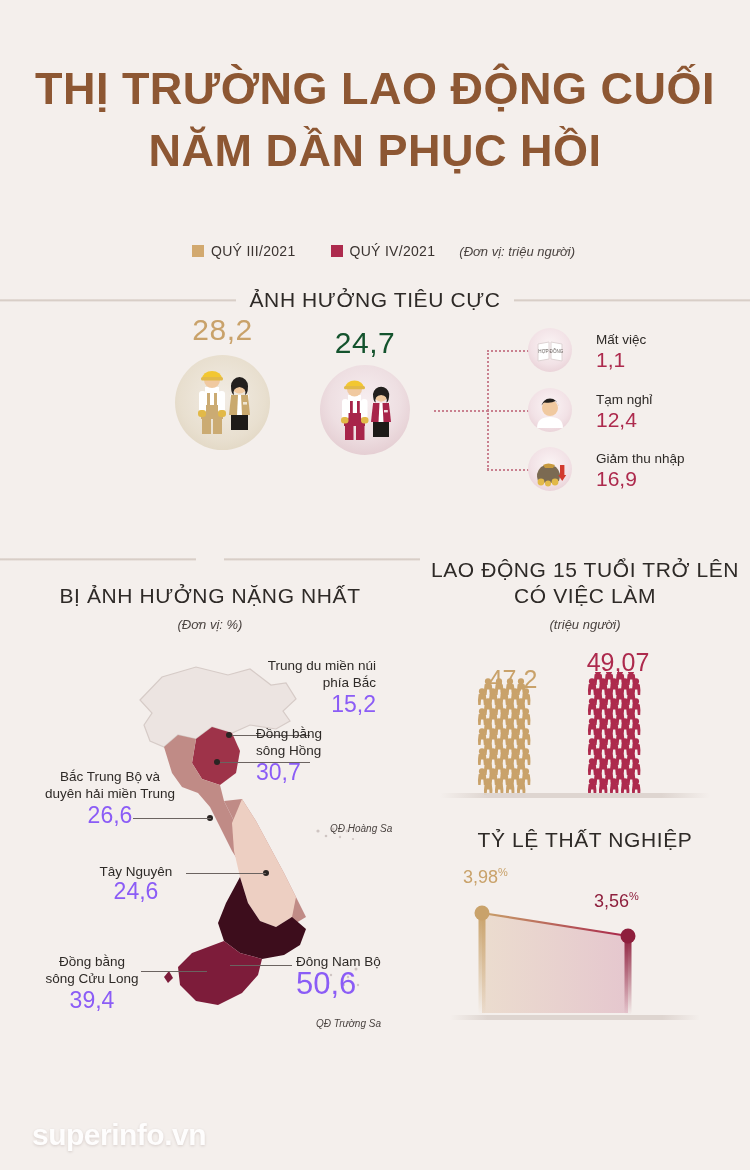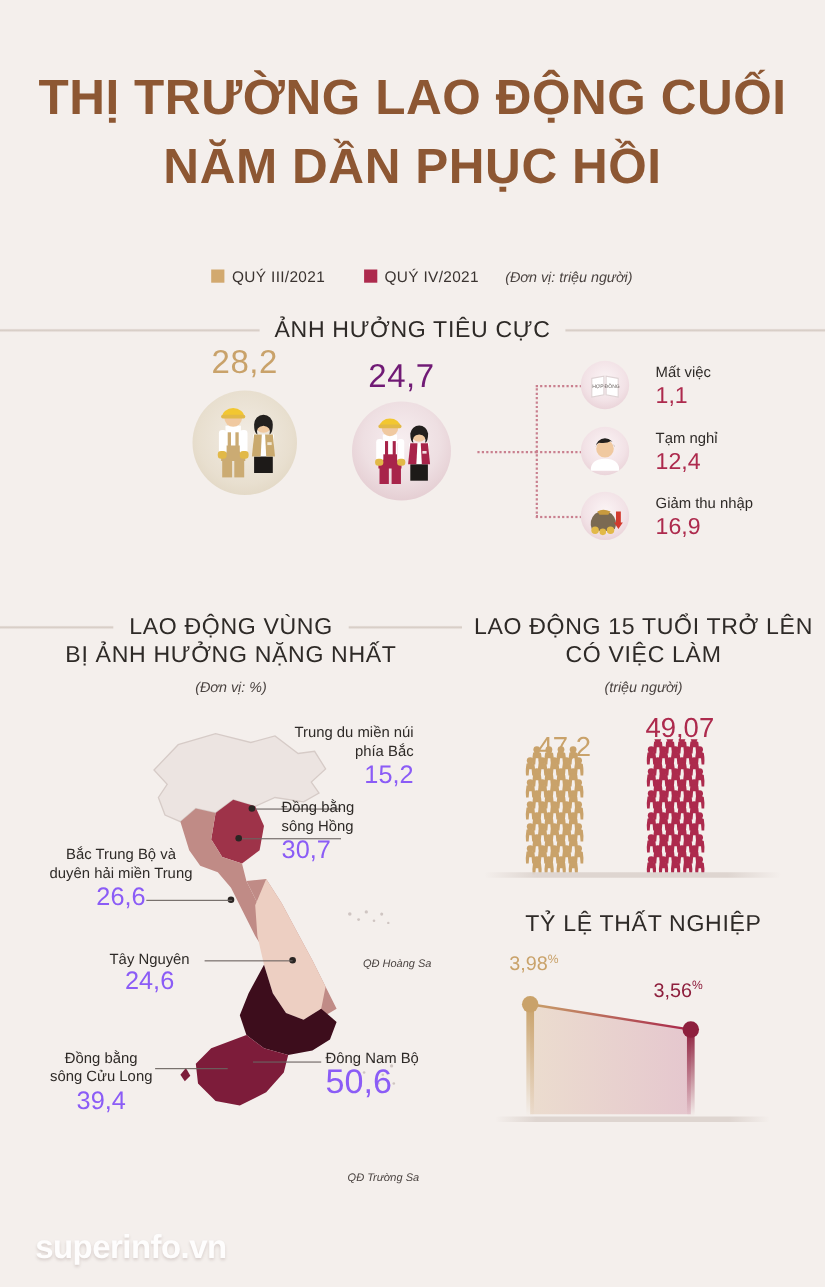--- a/index.html
+++ b/index.html
@@ -52,21 +52,21 @@
   .mini-val{font-size:21px;color:#ad2a4d;line-height:23px;}
 
   
   .dotline{position:absolute;border:0;border-top:2px dotted #c9808f;}
   .dotvert{position:absolute;border:0;border-left:2px dotted #c9808f;}
 
   
   .map-lab{position:absolute;font-size:13.5px;color:#2e2a27;line-height:17px;}
   .map-val{font-size:23px;color:#8b5cf6;line-height:27px;}
   .leader{position:absolute;height:1px;background:#6b6360;}
-  .archi{position:absolute;font-size:10px;font-style:italic;color:#4a4340;margin-top:48px;}
+  .archi{position:absolute;font-size:10px;font-style:italic;color:#4a4340;}
   .picto-val{position:absolute;font-size:25px;text-align:center;width:100px;}
   .picto-base{position:absolute;height:5px;border-radius:3px;
     background:linear-gradient(to right,rgba(220,210,205,0) 0%,#ded5d0 18%,#ded5d0 82%,rgba(220,210,205,0) 100%);}
   .lc-lab{position:absolute;font-size:18px;white-space:nowrap;}
   .lc-lab sup{font-size:11px;}
 
   
   .wm{position:absolute;left:32px;top:1118px;font-size:30px;font-weight:bold;color:#ffffff;opacity:.92;letter-spacing:-.5px;
     text-shadow:0 1px 3px rgba(150,130,125,.35);}
 </style>
@@ -120,21 +120,21 @@
       <rect x="56" y="58" width="17" height="17" fill="#1d1a18"></rect>
       <path d="M55 40 h19 v20 h-19 z" fill="#ffffff"></path>
       <path d="M56 40 l-2 20 h8 l1-20 z" fill="#c9a96e"></path>
       <path d="M73 40 l2 20 h-8 l-1-20 z" fill="#c9a96e"></path>
       <rect x="68" y="47" width="4" height="2.6" fill="#efe6d2"></rect>
       <circle cx="64.5" cy="31" r="7.5" fill="#f0c9a0"></circle>
       <path d="M56 31 a8.5 9 0 0 1 17 0 q0 8 -3 9 q2-7 -5.5-8 q-7.5 1 -5.5 8 q-3-1 -3-9 z" fill="#23201e"></path>
     </svg>
   </div>
 
-  <div class="big-num" style="position:absolute;left:320px;top:326px;width:90px;text-align:center;color:#701a75;">24,7</div>
+  <div class="big-num" style="position:absolute;left:320px;top:326px;width:90px;text-align:center;color:#14532d;">24,7</div>
 
   <div class="circ s1-mid" style="background:radial-gradient(circle at 50% 40%,#f7eef0 0%,#eedfe2 50%,#ddc0c6 100%);">
     <svg viewBox="0 0 90 90" width="90" height="90" aria-hidden="true">
       <rect x="25" y="43" width="8.5" height="32" fill="#a8244a"></rect>
       <rect x="36" y="43" width="8.5" height="32" fill="#a8244a"></rect>
       <path d="M24 38 h21 v23 h-21 z" fill="#a8244a"></path>
       <rect x="28" y="30" width="13" height="18" fill="#ffffff"></rect>
       <rect x="22" y="34" width="6.5" height="21" rx="3" fill="#ffffff"></rect>
       <rect x="41" y="34" width="6.5" height="21" rx="3" fill="#ffffff"></rect>
       <rect x="21" y="52" width="7.5" height="6.5" rx="3" fill="#e2b948"></rect>
@@ -202,21 +202,20 @@
       </svg>
     </span>
     <span>
       <span class="mini-lab">Giảm thu nhập</span><br>
       <span class="mini-val">16,9</span>
     </span>
   </div>
 
   <div class="sec-head" style="left:0;top:558px;width:420px;">
     <div class="rule l"></div>
-    <div class="sec-title">LAO ĐỘNG VÙNG</div>
     <div class="rule r"></div>
   </div>
   <div class="sec-title" style="position:absolute;left:0;top:584px;width:420px;text-align:center;">BỊ ẢNH HƯỞNG NẶNG NHẤT</div>
   <div class="sec-sub" style="position:absolute;left:0;top:617px;width:420px;">(Đơn vị: %)</div>
 
   <div class="sec-head" style="left:420px;top:558px;width:330px;">
     <div class="rule l" style="flex:0 0 0;"></div>
     <div class="sec-title">LAO ĐỘNG 15 TUỔI TRỞ LÊN</div>
     <div class="rule r" style="flex:0 0 0;"></div>
   </div>

